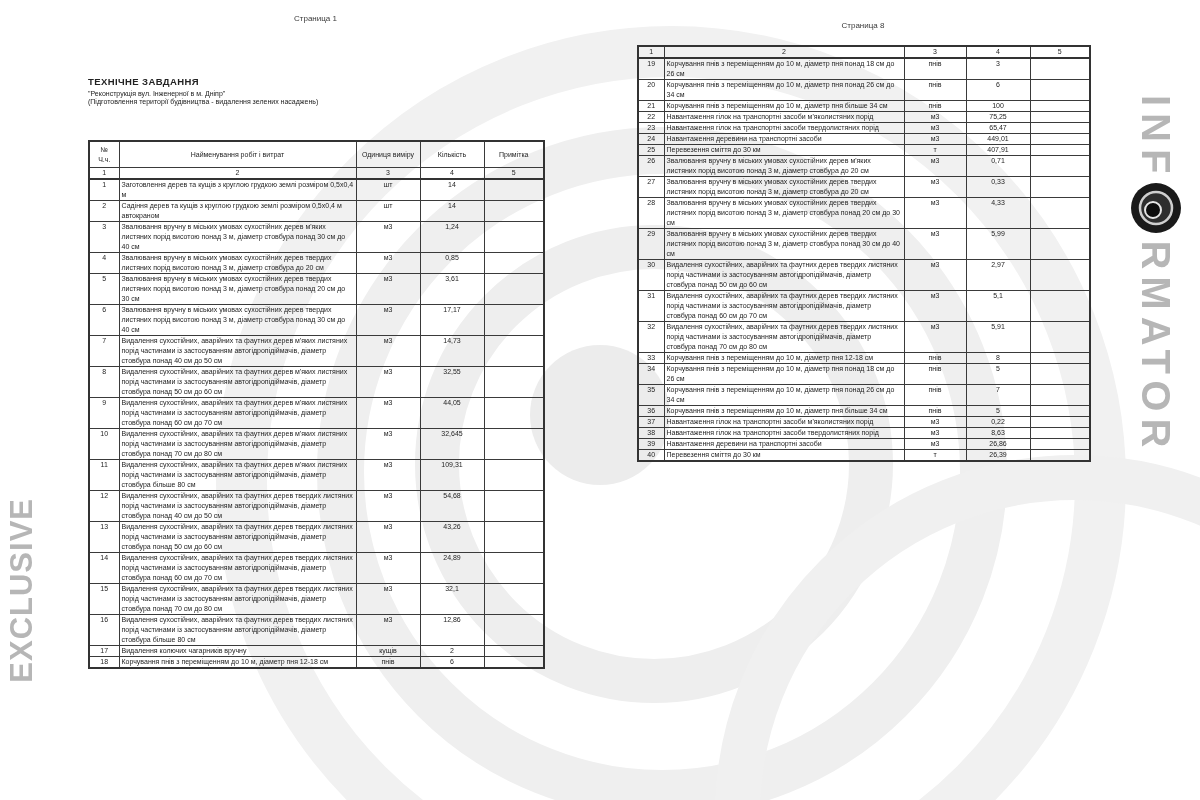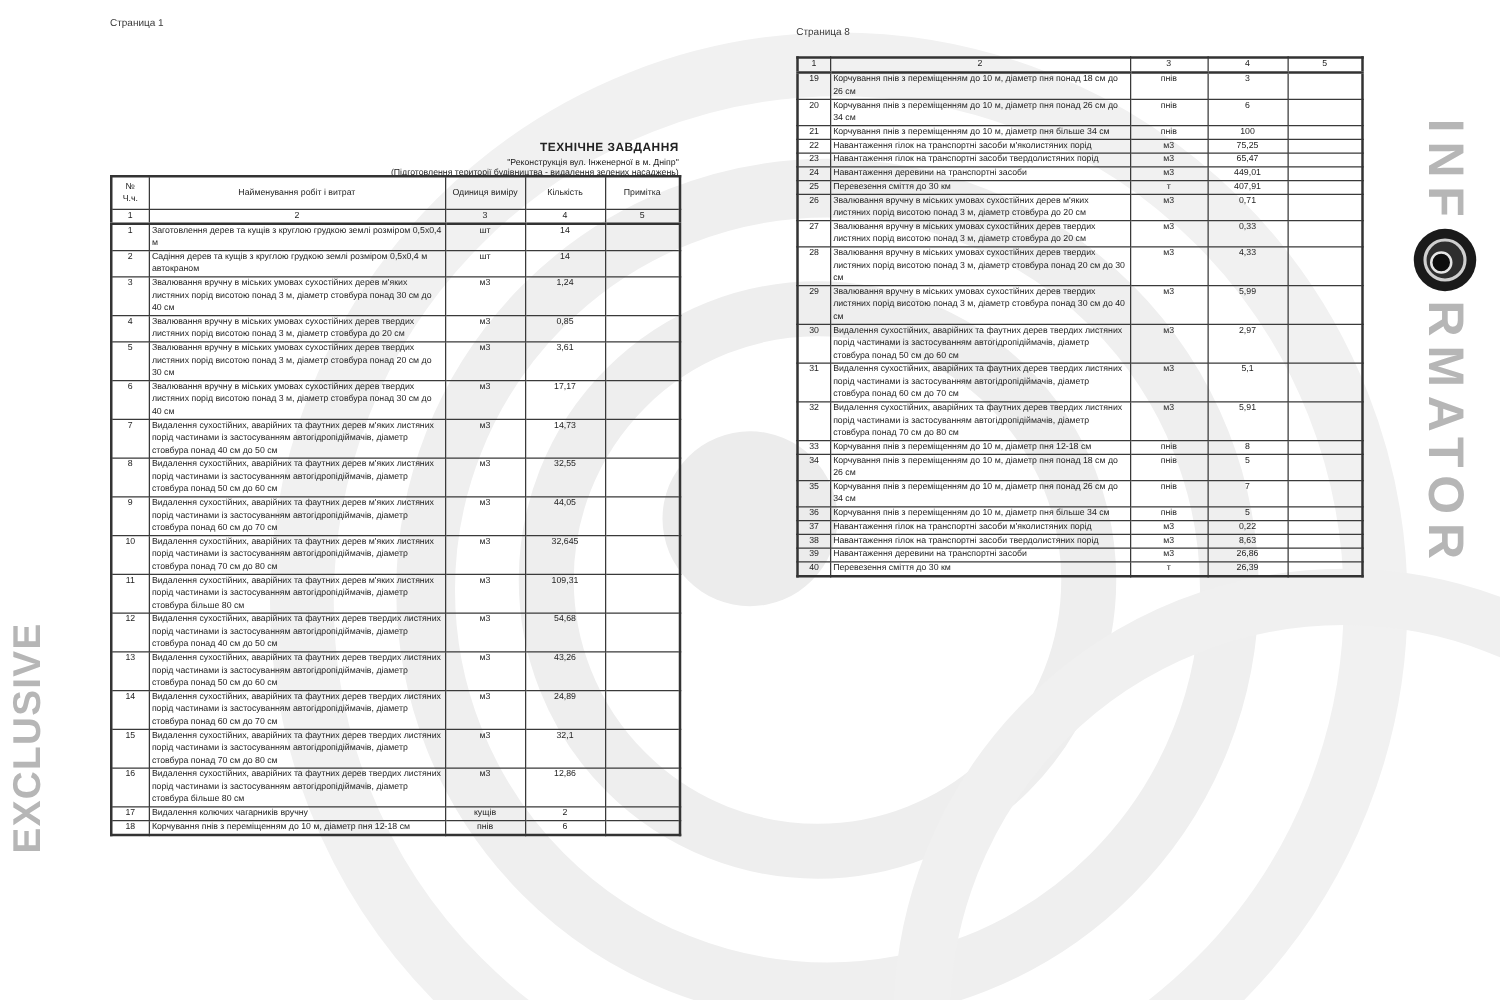--- a/index.html
+++ b/index.html
@@ -23,24 +23,24 @@
     font-weight:bold;font-size:40px;letter-spacing:7px;color:#b6b6b6;
     line-height:56px;
   }
   .wm-right .logo-wrap{display:inline-block;width:52px;height:56px;margin:2px 0;}
   .wm-left{
     position:absolute;left:4px;top:498px;z-index:3;
     writing-mode:vertical-rl;transform:rotate(180deg);
     font-weight:bold;font-size:31px;letter-spacing:1px;color:#b6b6b6;
   }
   
-  .page-label{position:absolute;text-align:left;font-size:8px;color:#3a3a3a;z-index:2;}
+  .page-label{position:absolute;text-align:center;font-size:8px;color:#3a3a3a;z-index:2;}
   #p1-label{left:88px;width:455px;top:14px;}
   #p2-label{left:637px;width:452px;top:21px;}
-  .title-block{position:absolute;left:88px;width:455px;top:76px;text-align:right;z-index:2;margin-top:37px;}
+  .title-block{position:absolute;left:88px;width:455px;top:76px;text-align:left;z-index:2;}
   .title-block .t-main{font-size:9.5px;font-weight:bold;letter-spacing:.4px;}
   .title-block .t-sub{font-size:7px;margin-top:3px;}
   .title-block .t-sub2{font-size:7px;margin-top:1px;}
   
   .doc-table{
     position:absolute;z-index:2;border-collapse:collapse;table-layout:fixed;
     background:transparent;border:2px solid #333;
   }
   #table-p1{left:88px;top:140px;width:455px;}
   #table-p2{left:637px;top:45px;width:452px;}

